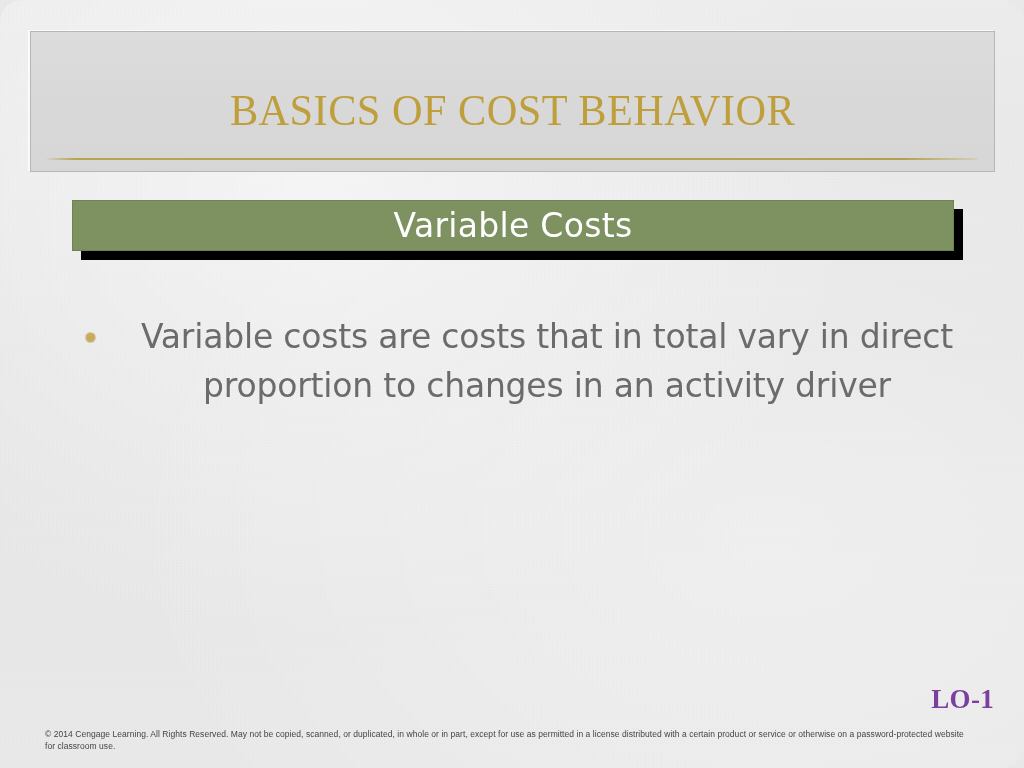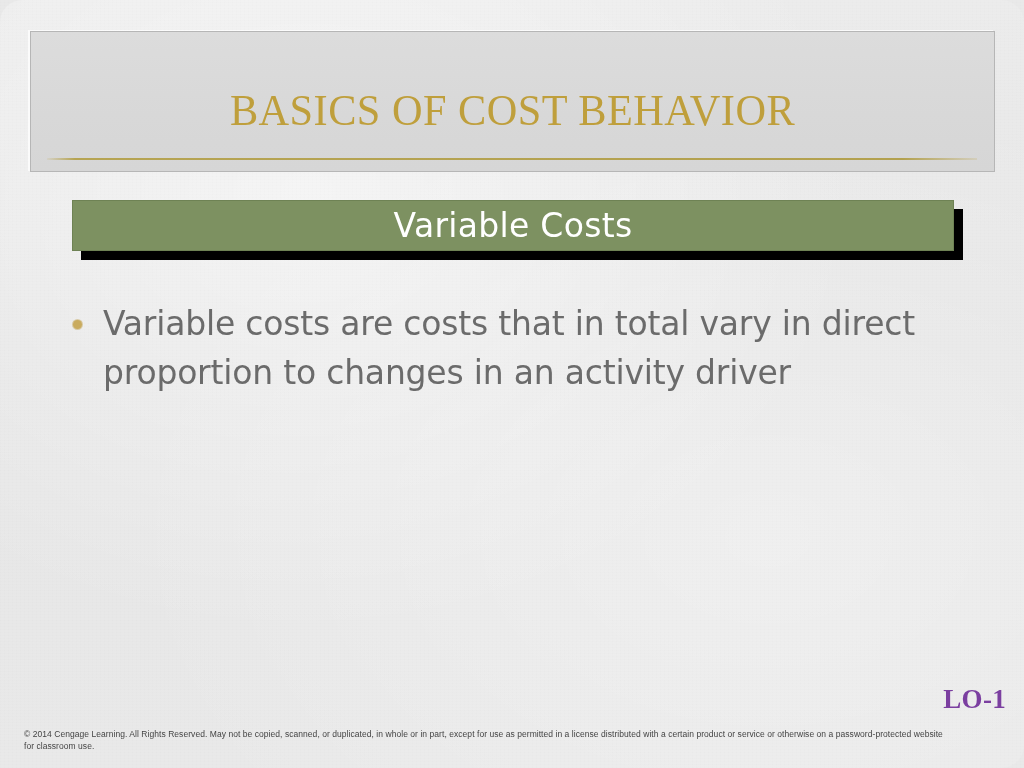--- a/index.html
+++ b/index.html
@@ -117,22 +117,23 @@
     white-space: nowrap;
   }
 
   
   #body-list {
     position: absolute;
     left: 62px;
     top: 296px;
     width: 900px;
     list-style: none;
-    margin: 3px;
+    margin: 16px;
     padding: 0;
+    text-align: center;
   }
   .bullet-item {
     position: relative;
     padding-left: 38px;
     margin: 0 0 18px 0;
     font-family: "DejaVu Sans", sans-serif;
     font-size: 33px;
     line-height: 49px;
     color: #6b6b6b;
     letter-spacing: -0.2px;
@@ -145,34 +146,34 @@
     width: 9px;
     height: 9px;
     border-radius: 50%;
     background: #c9ab5e;
     box-shadow: 0 0 0 1px rgba(190,160,80,0.45);
   }
 
   
   #lo-badge {
     position: absolute;
-    right: 18px;
+    right: 30px;
     top: 686px;
     font-family: "Liberation Serif", "DejaVu Serif", serif;
     font-weight: bold;
     font-size: 27px;
     line-height: 27px;
     color: #7b3fa0;
     letter-spacing: 0.3px;
   }
 
   
   #copyright {
     position: absolute;
-    left: 24px;
+    left: 45px;
     top: 729px;
     width: 930px;
     font-family: "Liberation Sans", sans-serif;
     font-size: 8.5px;
     line-height: 11.5px;
     color: #444444;
     letter-spacing: 0.05px;
   }
 </style>
 </head>

